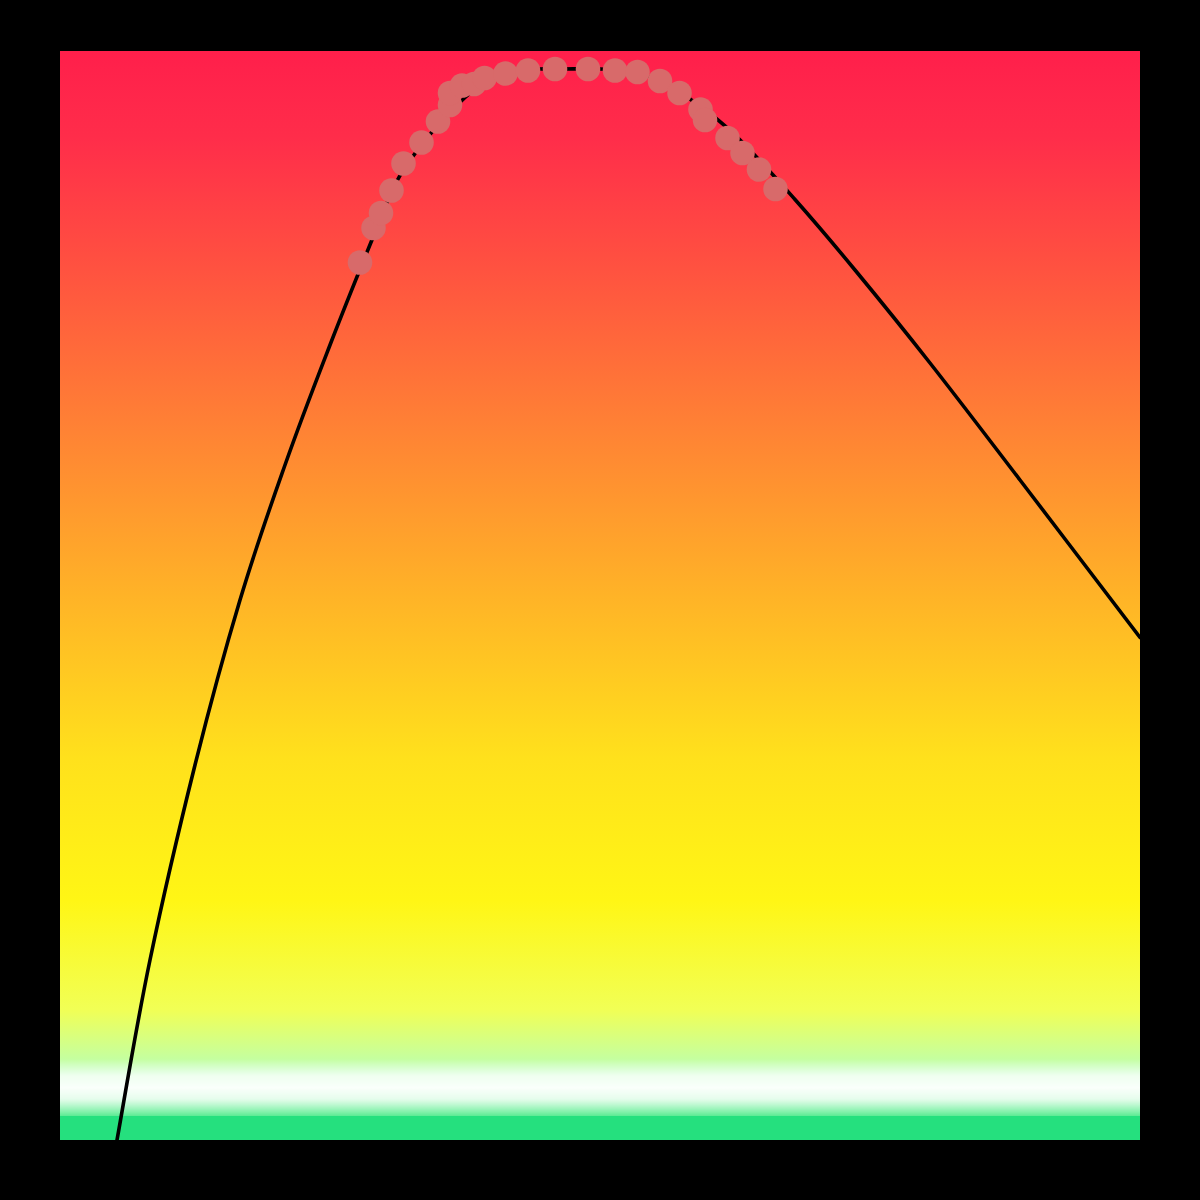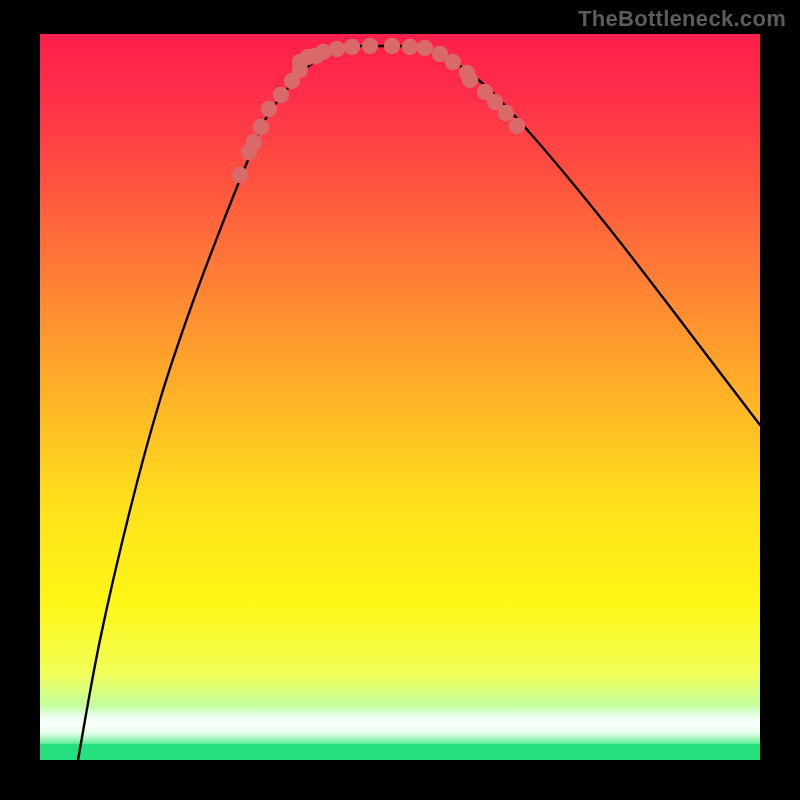--- a/index.html
+++ b/index.html
@@ -67,21 +67,20 @@
     inset: 0;
     width: 100%;
     height: 100%;
   }
 </style>
 </head>
 <body>
 
 <div class="stage">
 
-  <div class="watermark">TheBottleneck.com</div>
 
   <div class="plot-area">
 
     <svg class="gradient" viewBox="0 0 720 726" preserveAspectRatio="none">
       <defs>
         <linearGradient id="bg-grad" x1="0" y1="0" x2="0" y2="1">
             <stop offset="0%" stop-color="#ff1f4b"></stop>
             <stop offset="8%" stop-color="#ff2d4a"></stop>
             <stop offset="20%" stop-color="#ff5240"></stop>
             <stop offset="35%" stop-color="#ff8334"></stop>

